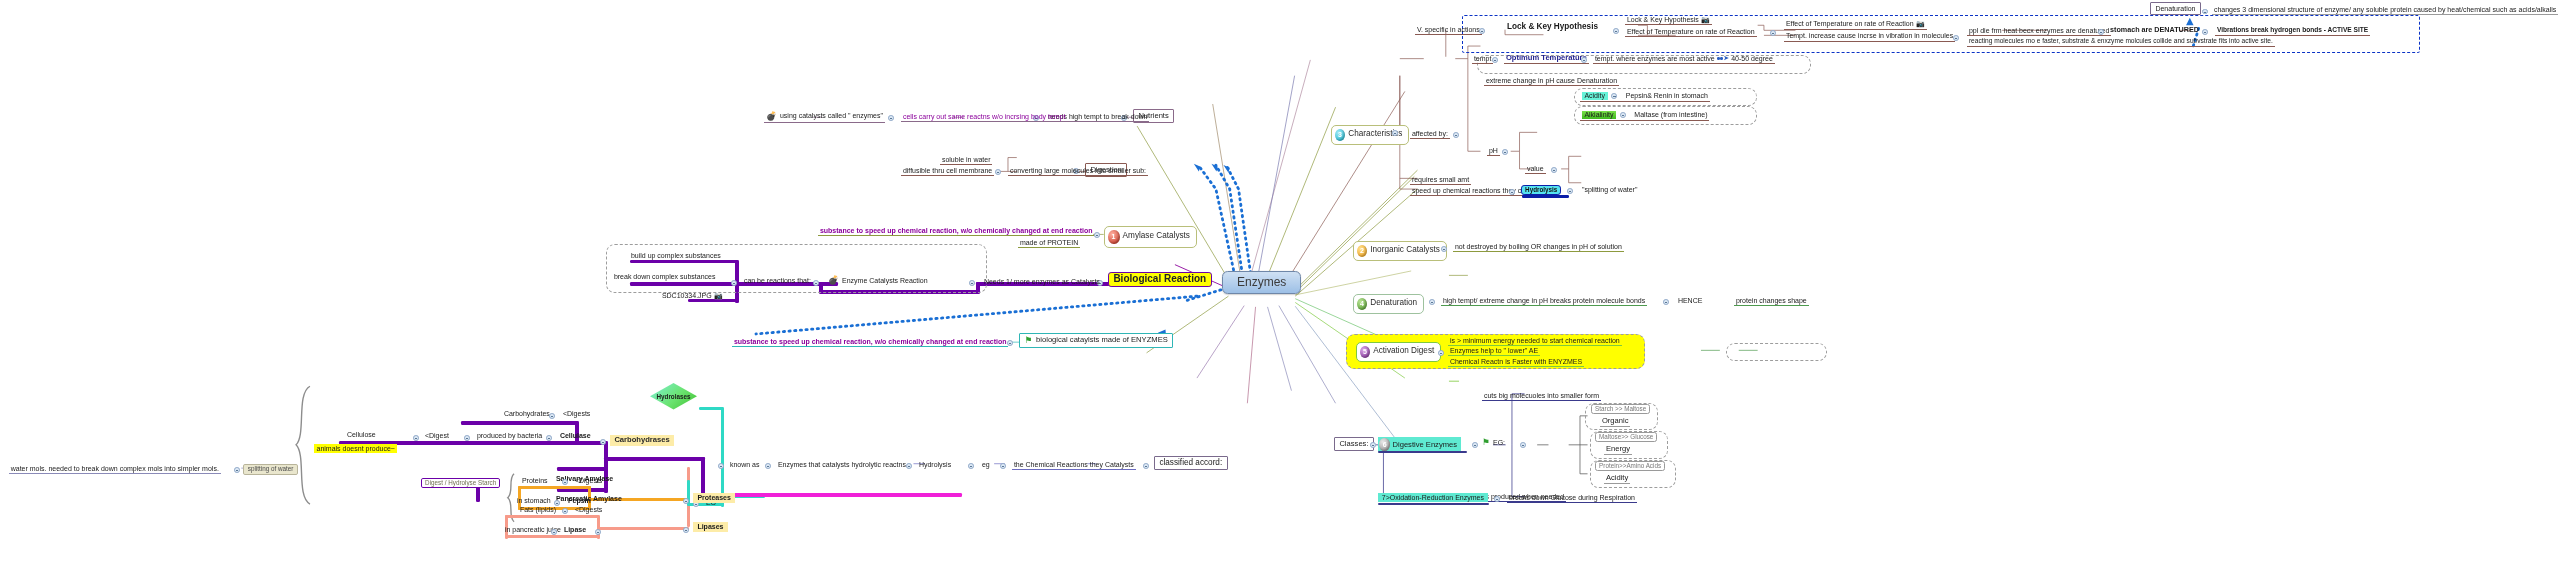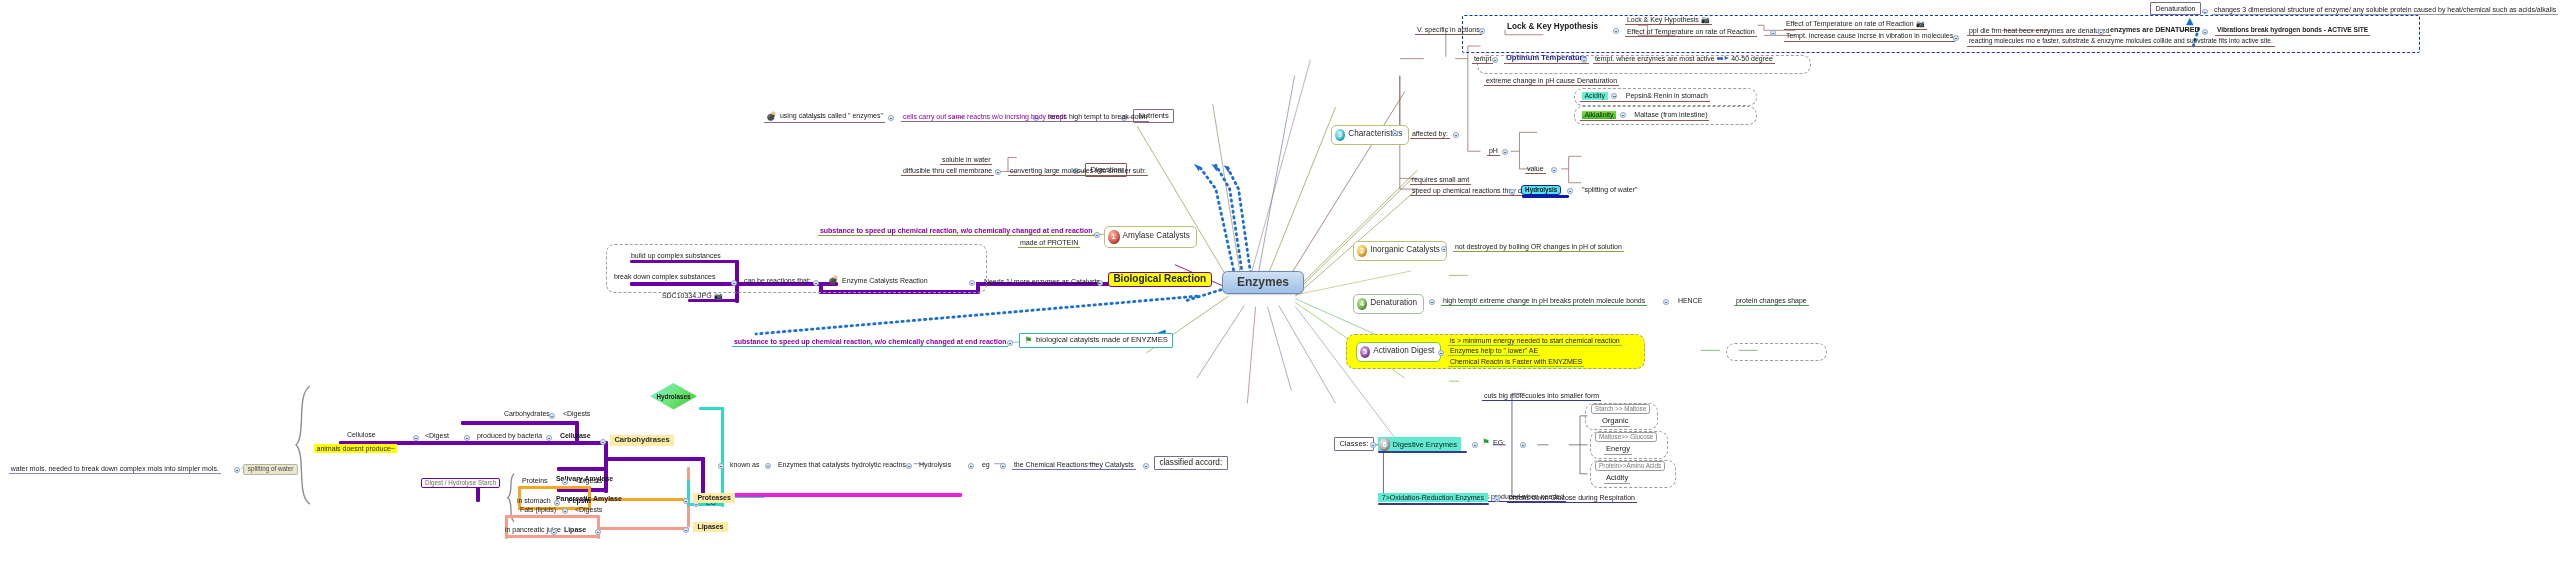--- a/index.html
+++ b/index.html
@@ -46,21 +46,21 @@
     border-radius: 1px;
     background: #ffffff;
     padding: 1.9px 4.4px;
     font-size: 7.6px;
   }
   .box-center {
     border: 0.9px solid #6f87a8;
     border-radius: 5.7px;
     background: linear-gradient(#cfe0f3, #9dc0e6);
     color: #3b3b3b;
-    font-weight: bold;
+    font-weight: normal;
     font-size: 12px;
     padding: 4.4px 14px;
     box-shadow: 0 0.6px 1.3px rgba(0,0,0,.18);
   }
   .box-numbered {
     border: 0.8px solid #b9bf7a;
     border-radius: 5px;
     background: #ffffff;
     padding: 2.5px 5.7px 2.5px 2.5px;
     font-size: 8.2px;
@@ -381,21 +381,21 @@
   <div class="node leaf ul-brown" style="left:1784px;top:31.5px;">
     <span>Tempt. increase cause incrse in vibration in molecules</span>
   </div>
   <span class="minus" style="position:absolute;left:1953px;top:35px;"></span>
 
   <div class="node leaf ul-brown" style="left:1967px;top:26px;">
     <span>ppl die frm heat becx enzymes are denatured</span>
   </div>
   <span class="minus" style="position:absolute;left:2098px;top:29px;"></span>
   <div class="node" style="left:2110px;top:26px;font-size:7.2px;font-weight:bold;">
-    <span>enzymes are DENATURED</span>
+    <span>stomach are DENATURED</span>
   </div>
   <span class="minus" style="position:absolute;left:2202px;top:29px;"></span>
   <div class="node leaf ul-brown bold" style="left:2215px;top:26px;font-size:6.6px;">
     <span>Vibrations break hydrogen bonds - ACTIVE SITE</span>
   </div>
   <div class="node leaf ul-brown" style="left:1967px;top:37px;font-size:6.6px;">
     <span>reacting molecules mo e faster, substrate &amp; enxzyme molcules collide and subvstrate fits into active site.</span>
   </div>
 
   <div class="node box-numbered" style="left:1331px;top:125px;">

